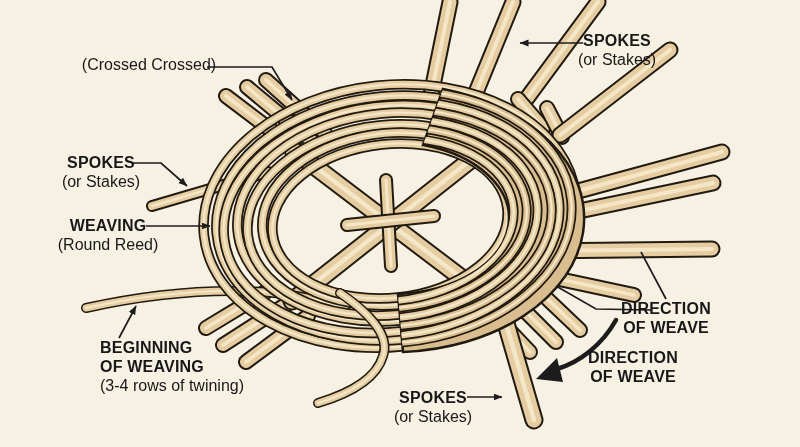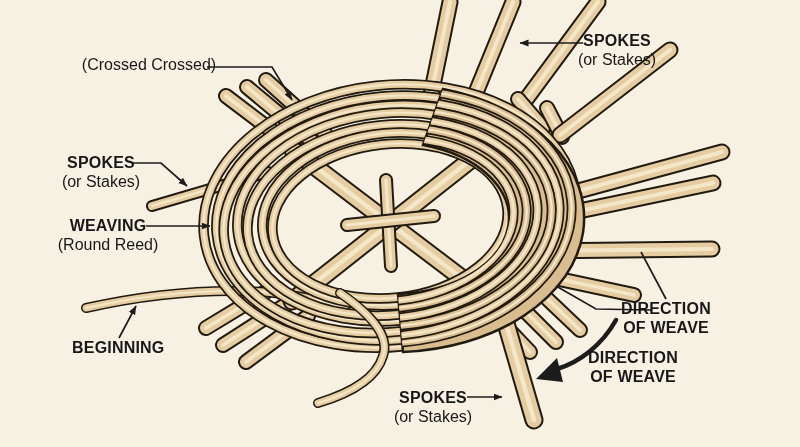--- a/index.html
+++ b/index.html
@@ -26,21 +26,21 @@
   .leader{stroke:var(--leader);stroke-width:1.7;fill:none;}
   .leader-thick{stroke:var(--leader);stroke-width:4.5;fill:none;stroke-linecap:round;}
   .arrowfill{fill:var(--leader);stroke:none;}
   .packfill{fill:var(--packed-fill);stroke:var(--ink);stroke-width:2.5;}
   .lbl{
     position:absolute;color:var(--text);text-align:center;
     font-weight:700;font-size:16px;line-height:19px;letter-spacing:.2px;
     transform:translateX(-50%);white-space:nowrap;z-index:5;
   }
   .lbl .sub{font-weight:400;font-size:16px;letter-spacing:0;}
-  .lbl.left-align{transform:none;text-align:left;}
+  .lbl.left-align{transform:none;text-align:left;margin-left:28px;}
 </style>
 </head>
 <body>
 
 <div class="stage">
 
   <svg width="800" height="447" viewBox="0 0 800 447">
     <defs>
       <marker id="arr" markerWidth="10" markerHeight="8" refX="8.5" refY="3.5" orient="auto" markerUnits="userSpaceOnUse">
         <path d="M0,0 L9,3.5 L0,7 Z" class="arrowfill"></path>
@@ -218,20 +218,22 @@
     <div class="sub">(or Stakes)</div>
   </div>
 
   <div class="lbl" style="left:108px;top:216px">
     <div>WEAVING</div>
     <div class="sub">(Round Reed)</div>
   </div>
 
   <div class="lbl left-align" style="left:72px;top:338px">
     <div>BEGINNING</div>
+    <div>OF WEAVING</div>
+    <div class="sub">(3-4 rows of twining)</div>
   </div>
 
   <div class="lbl" style="left:666px;top:299px">
     <div>DIRECTION</div>
     <div>OF WEAVE</div>
   </div>
 
   <div class="lbl" style="left:633px;top:348px">
     <div>DIRECTION</div>
     <div>OF WEAVE</div>

